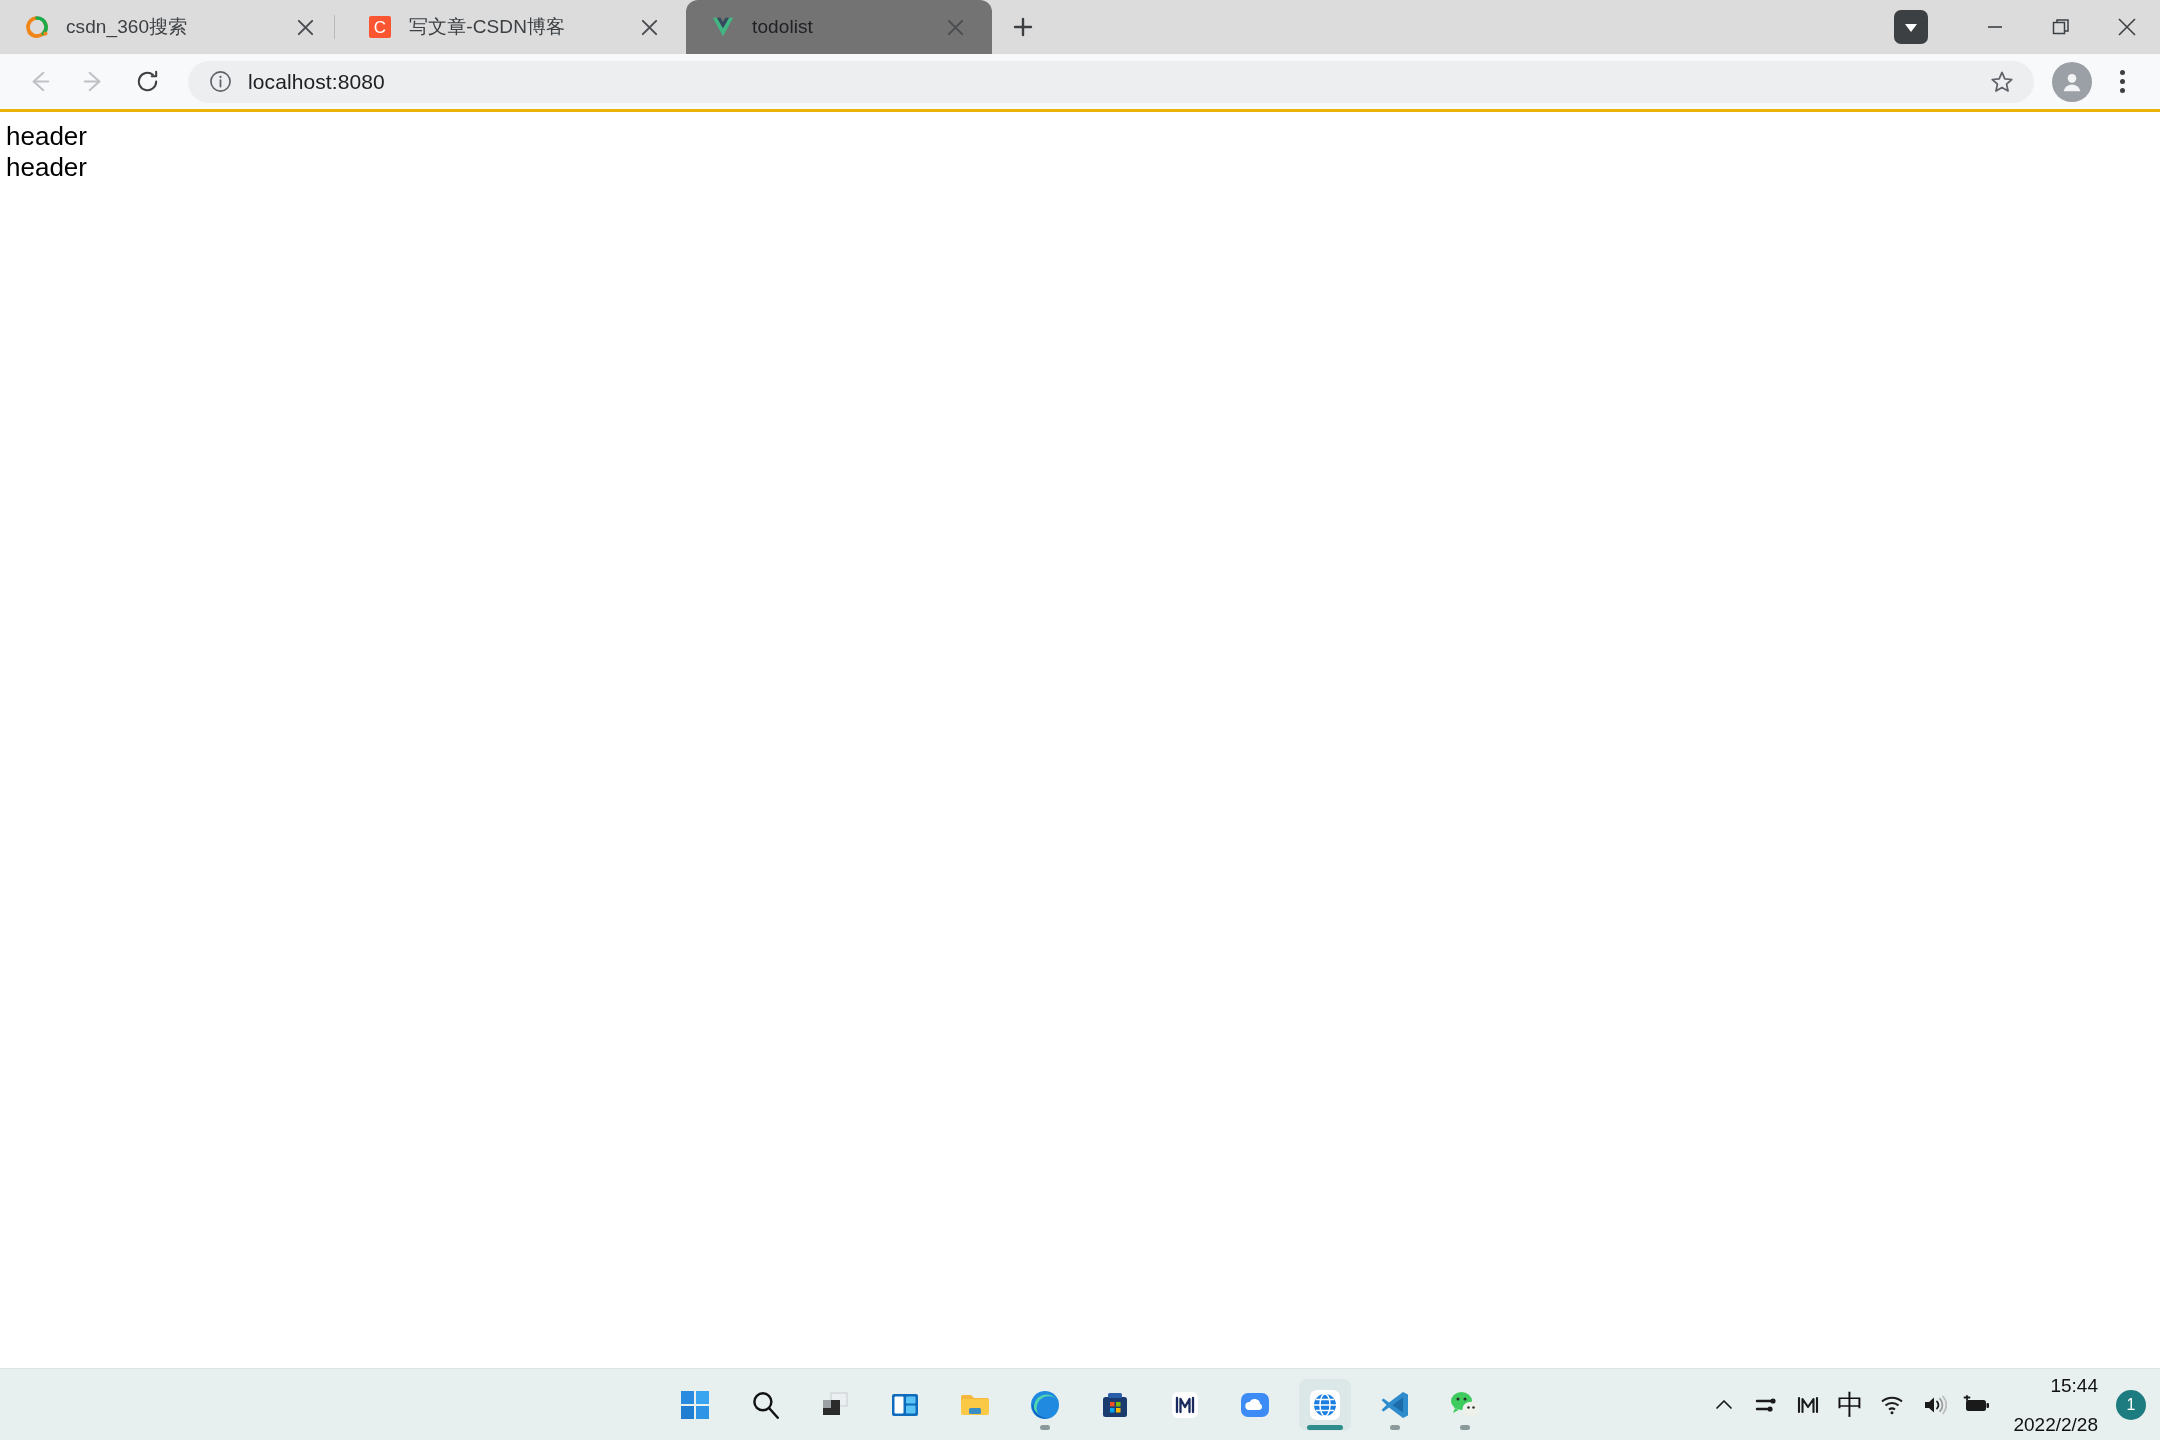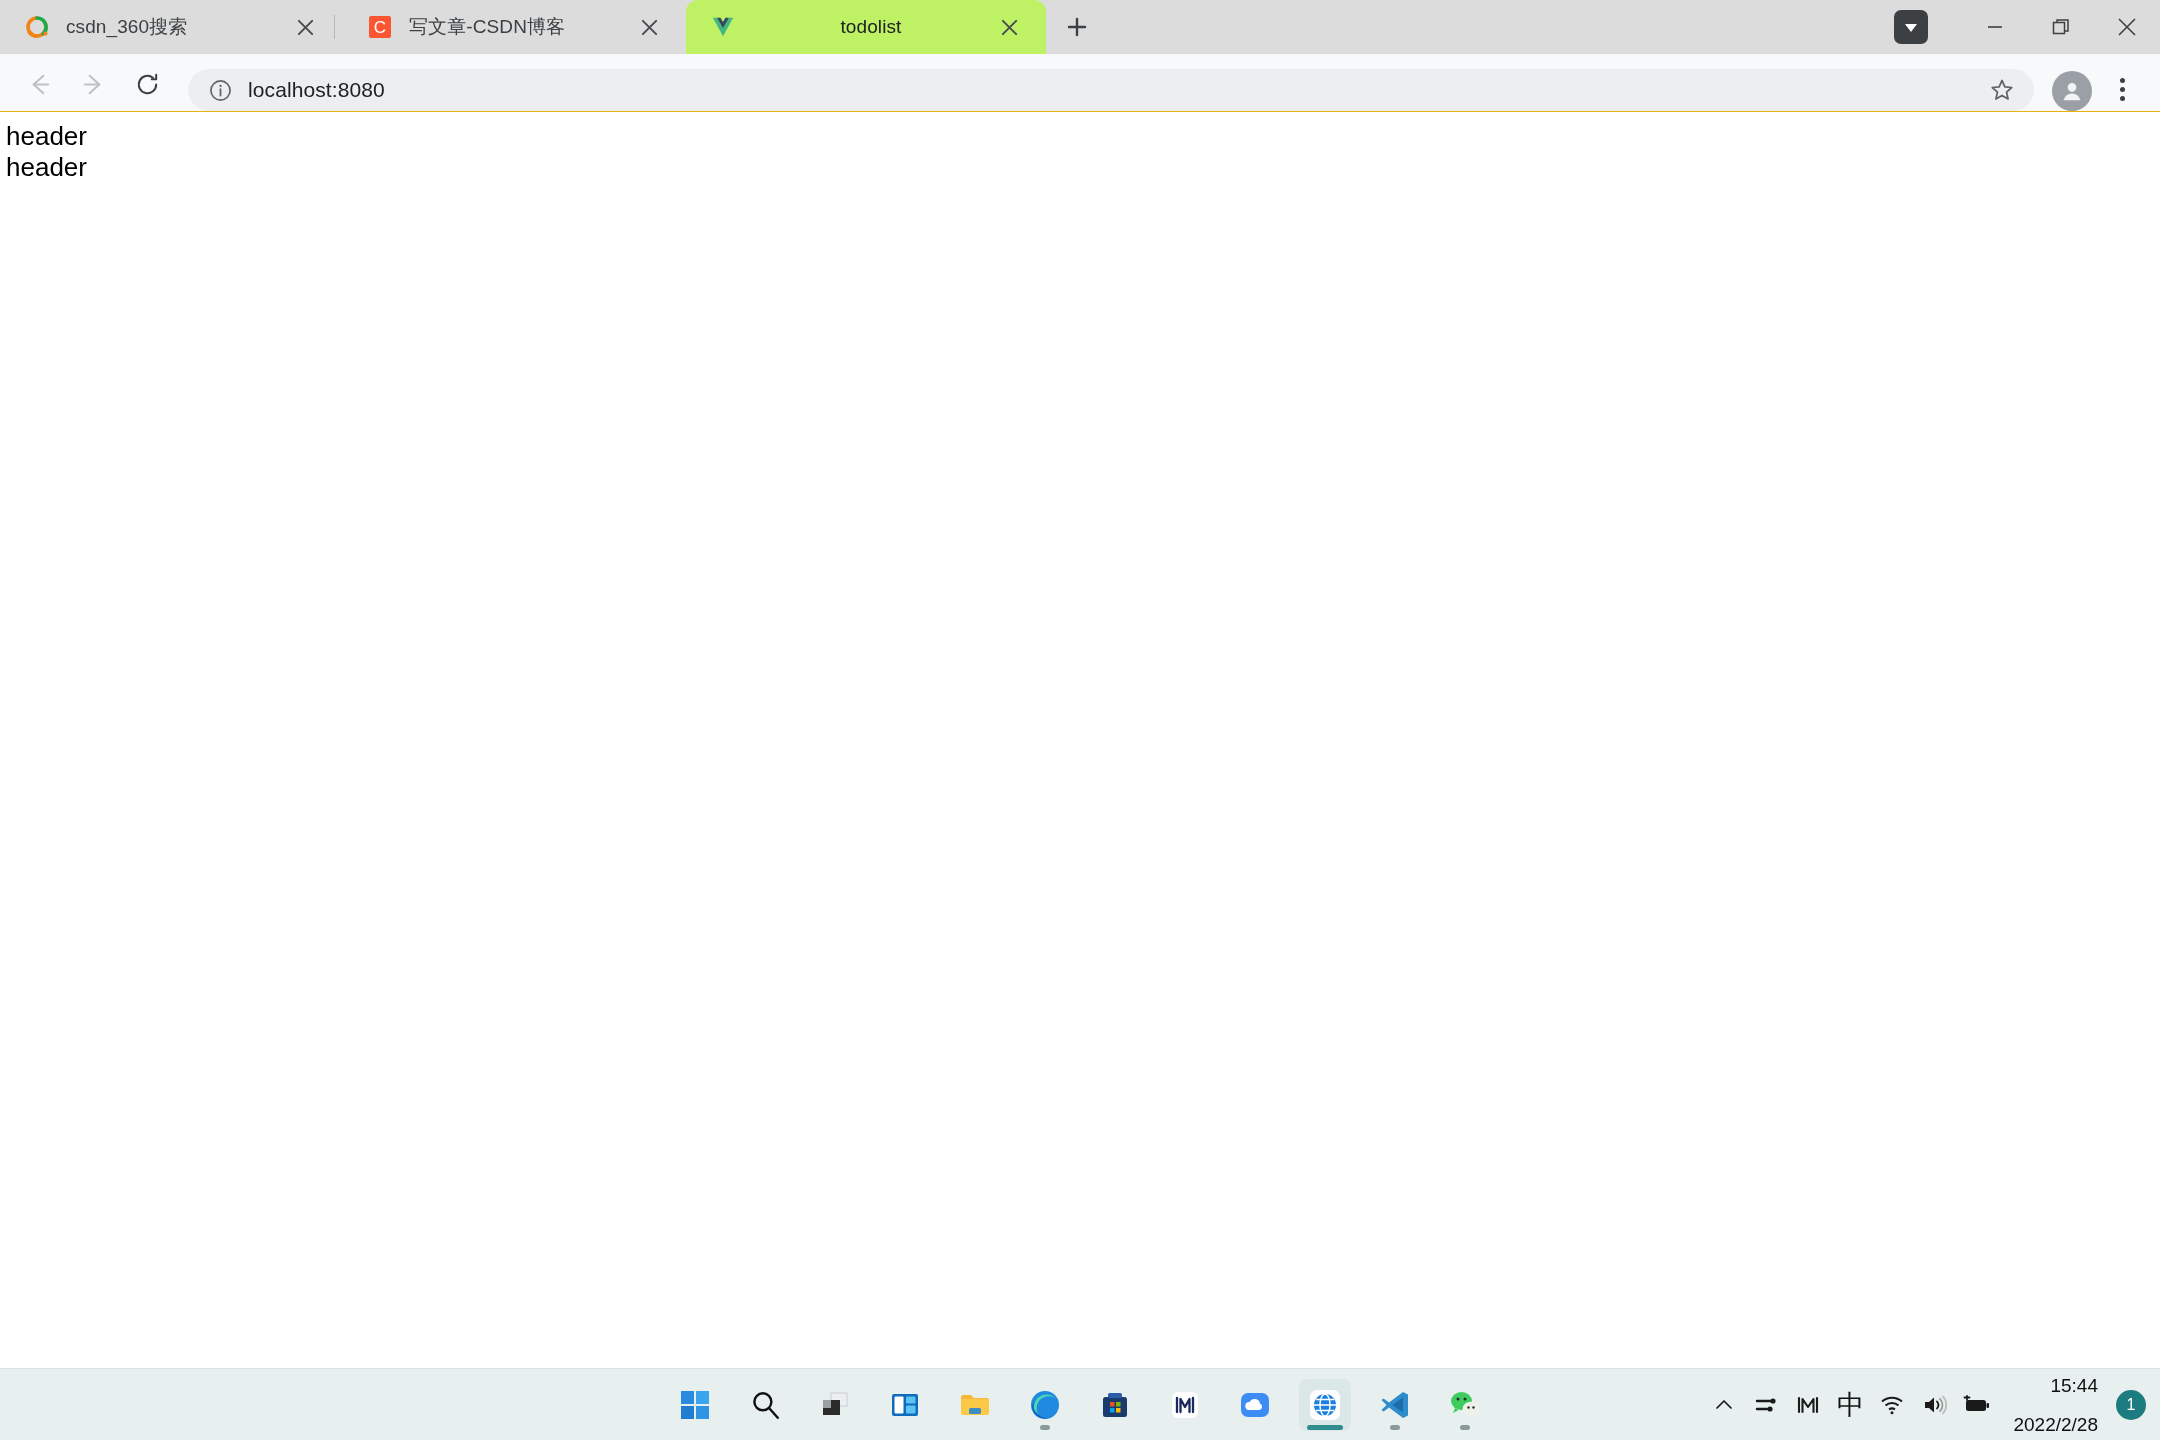--- a/index.html
+++ b/index.html
@@ -27,25 +27,24 @@
     height: 54px;
     display: flex;
     align-items: center;
     padding: 0 8px 0 24px;
     font-size: 19px;
     color: #3c4043;
     white-space: nowrap;
   }
   .tab.inactive { width: 343px; }
   .tab.active {
-    width: 360px;
-    background: #bef264;
+    width: 306px;
+    background: #737373;
     border-radius: 12px 12px 0 0;
     color: #202124;
-    text-align: center;
   }
   .tab-favicon {
     width: 26px; height: 26px;
     flex: 0 0 26px;
     margin-right: 16px;
     display: flex; align-items: center; justify-content: center;
   }
   .tab-title {
     flex: 1 1 auto;
     overflow: hidden;
@@ -84,23 +83,23 @@
   .wc {
     width:66px; height:54px;
     display:flex; align-items:center; justify-content:center;
     color:#3c4043;
   }
 
   
   .toolbar {
     height: 58px;
     background: #f8f9fa;
-    display:flex; align-items:flex-end;
+    display:flex; align-items:center;
     padding: 0 18px 0 12px;
-    border-bottom: 1px solid #eab308;
+    border-bottom: 3px solid #eab308;
   }
   .navbtn {
     width:54px; height:54px;
     display:flex; align-items:center; justify-content:center;
     flex:0 0 54px;
   }
   .omnibox {
     flex: 1 1 auto;
     height: 42px;
     background:#eceef0;

